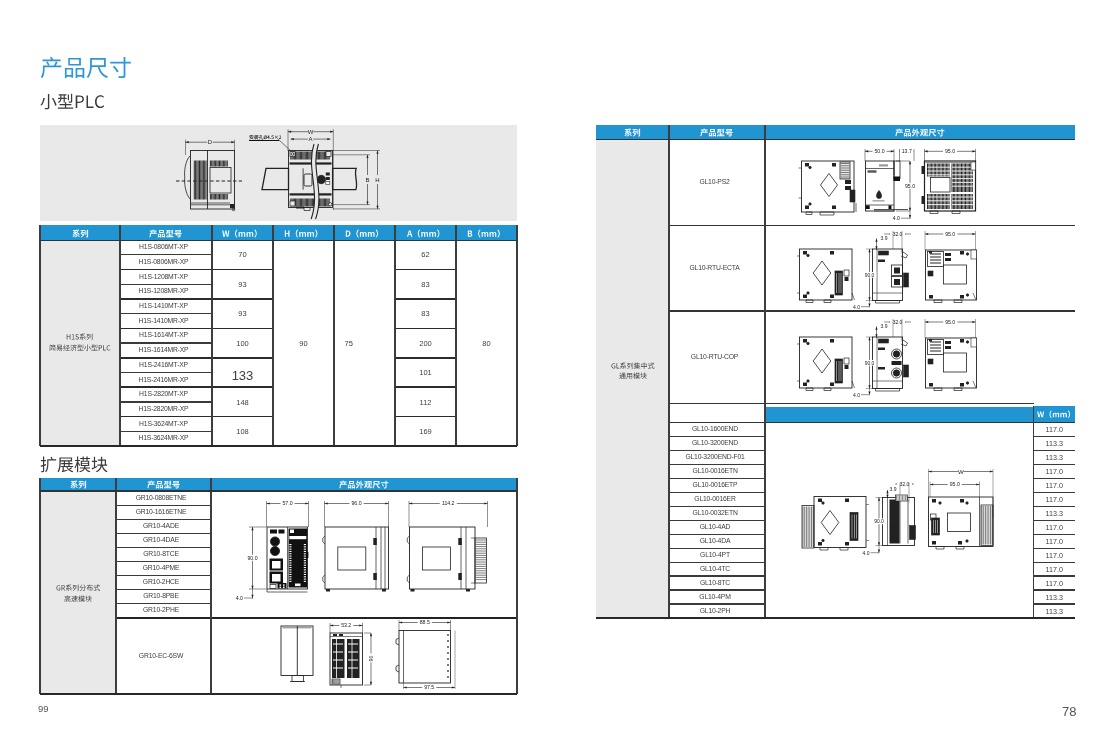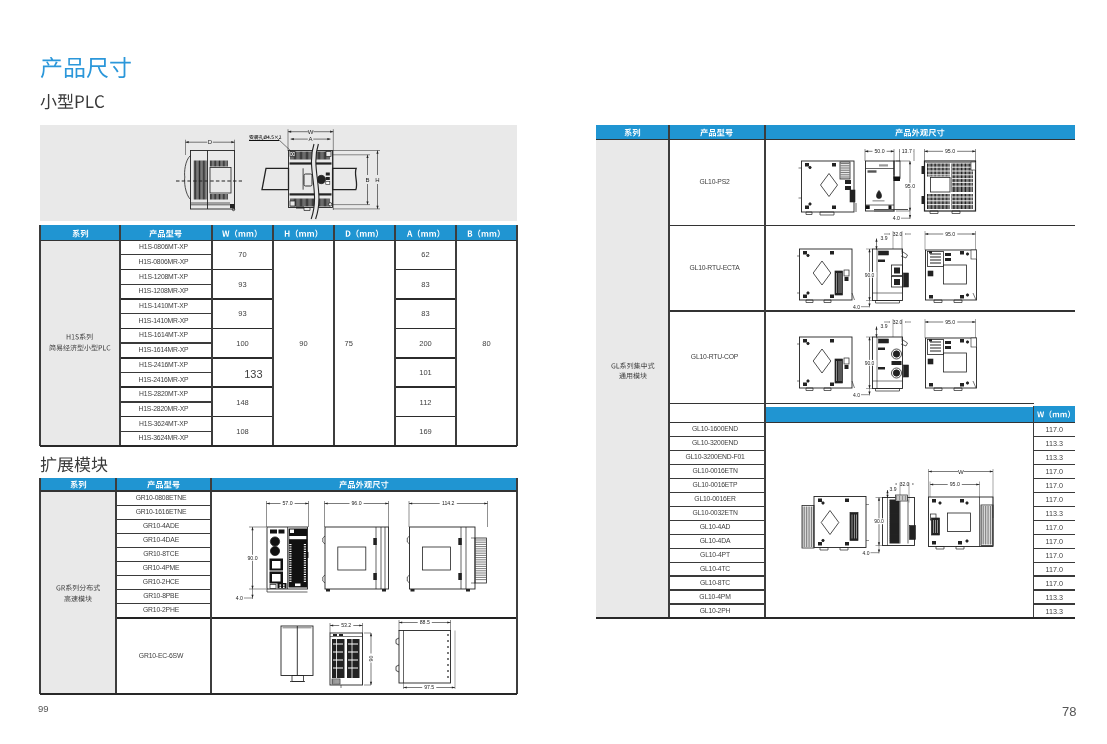--- a/index.html
+++ b/index.html
@@ -80,21 +80,21 @@
 <div class="abs" style="left:212.0px;top:298.1px;width:61.0px;height:1.7px;background:#2b2b2b"></div>
 <div class="abs" style="left:395.0px;top:298.1px;width:61.0px;height:1.7px;background:#2b2b2b"></div>
 <div class="lat" style="left:222.5px;top:309.2px;width:40px;text-align:center;font-size:7.5px;color:#404040">93</div>
 <div class="lat" style="left:405.5px;top:309.2px;width:40px;text-align:center;font-size:7.5px;color:#404040">83</div>
 <div class="abs" style="left:212.0px;top:327.5px;width:61.0px;height:1.7px;background:#2b2b2b"></div>
 <div class="abs" style="left:395.0px;top:327.5px;width:61.0px;height:1.7px;background:#2b2b2b"></div>
 <div class="lat" style="left:222.5px;top:338.7px;width:40px;text-align:center;font-size:7.5px;color:#404040">100</div>
 <div class="lat" style="left:405.5px;top:338.7px;width:40px;text-align:center;font-size:7.5px;color:#404040">200</div>
 <div class="abs" style="left:212.0px;top:356.9px;width:61.0px;height:1.7px;background:#2b2b2b"></div>
 <div class="abs" style="left:395.0px;top:356.9px;width:61.0px;height:1.7px;background:#2b2b2b"></div>
-<div class="lat" style="left:222.5px;top:368.1px;width:40px;text-align:right;font-size:11px;color:#404040">133</div>
+<div class="lat" style="left:222.5px;top:368.1px;width:40px;text-align:center;font-size:13px;color:#404040">133</div>
 <div class="lat" style="left:405.5px;top:368.1px;width:40px;text-align:center;font-size:7.5px;color:#404040">101</div>
 <div class="abs" style="left:212.0px;top:386.3px;width:61.0px;height:1.7px;background:#2b2b2b"></div>
 <div class="abs" style="left:395.0px;top:386.3px;width:61.0px;height:1.7px;background:#2b2b2b"></div>
 <div class="lat" style="left:222.5px;top:397.5px;width:40px;text-align:center;font-size:7.5px;color:#404040">148</div>
 <div class="lat" style="left:405.5px;top:397.5px;width:40px;text-align:center;font-size:7.5px;color:#404040">112</div>
 <div class="abs" style="left:212.0px;top:415.7px;width:61.0px;height:1.7px;background:#2b2b2b"></div>
 <div class="abs" style="left:395.0px;top:415.7px;width:61.0px;height:1.7px;background:#2b2b2b"></div>
 <div class="lat" style="left:222.5px;top:426.9px;width:40px;text-align:center;font-size:7.5px;color:#404040">108</div>
 <div class="lat" style="left:405.5px;top:426.9px;width:40px;text-align:center;font-size:7.5px;color:#404040">169</div>
 <div class="lat" style="left:283.5px;top:338.7px;width:40px;text-align:center;font-size:7.5px;color:#404040">90</div>

